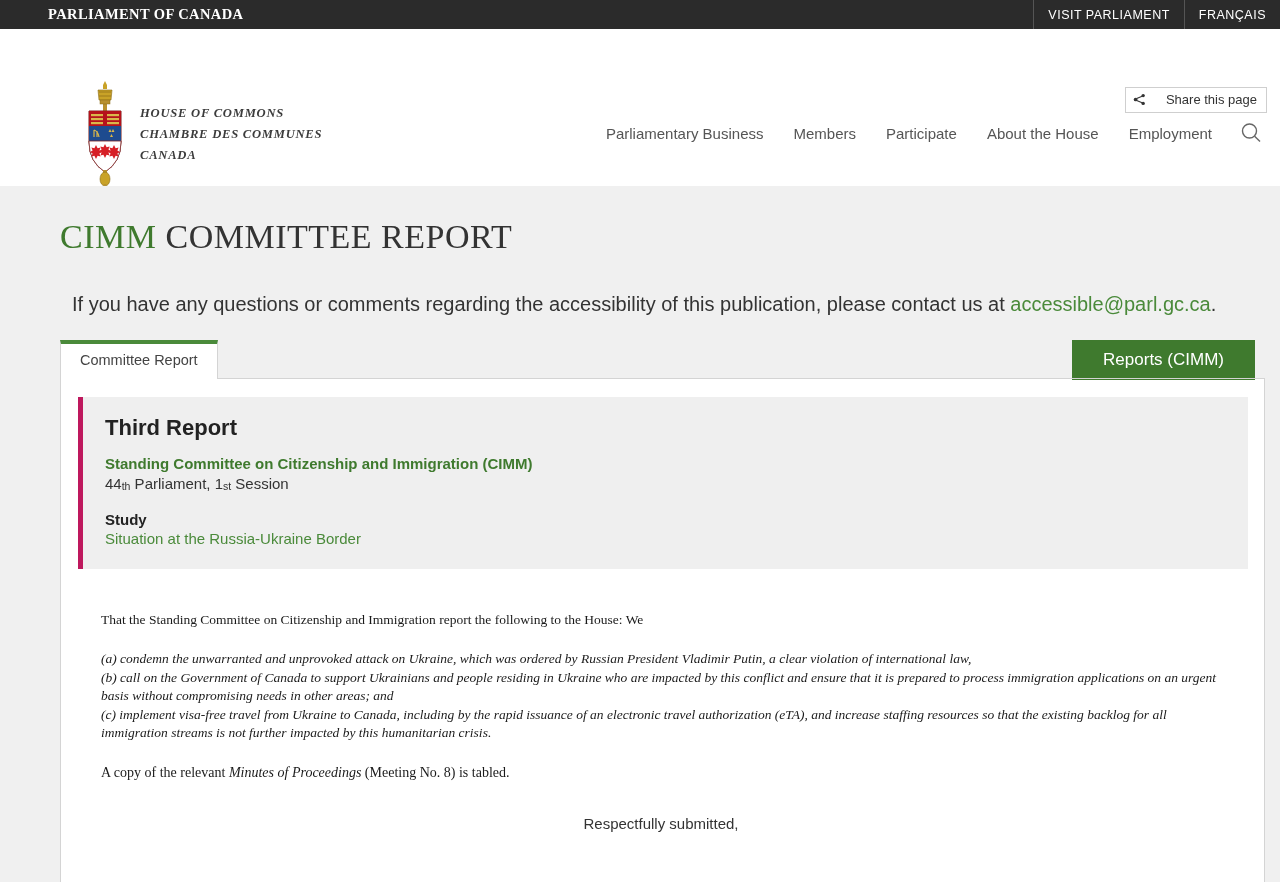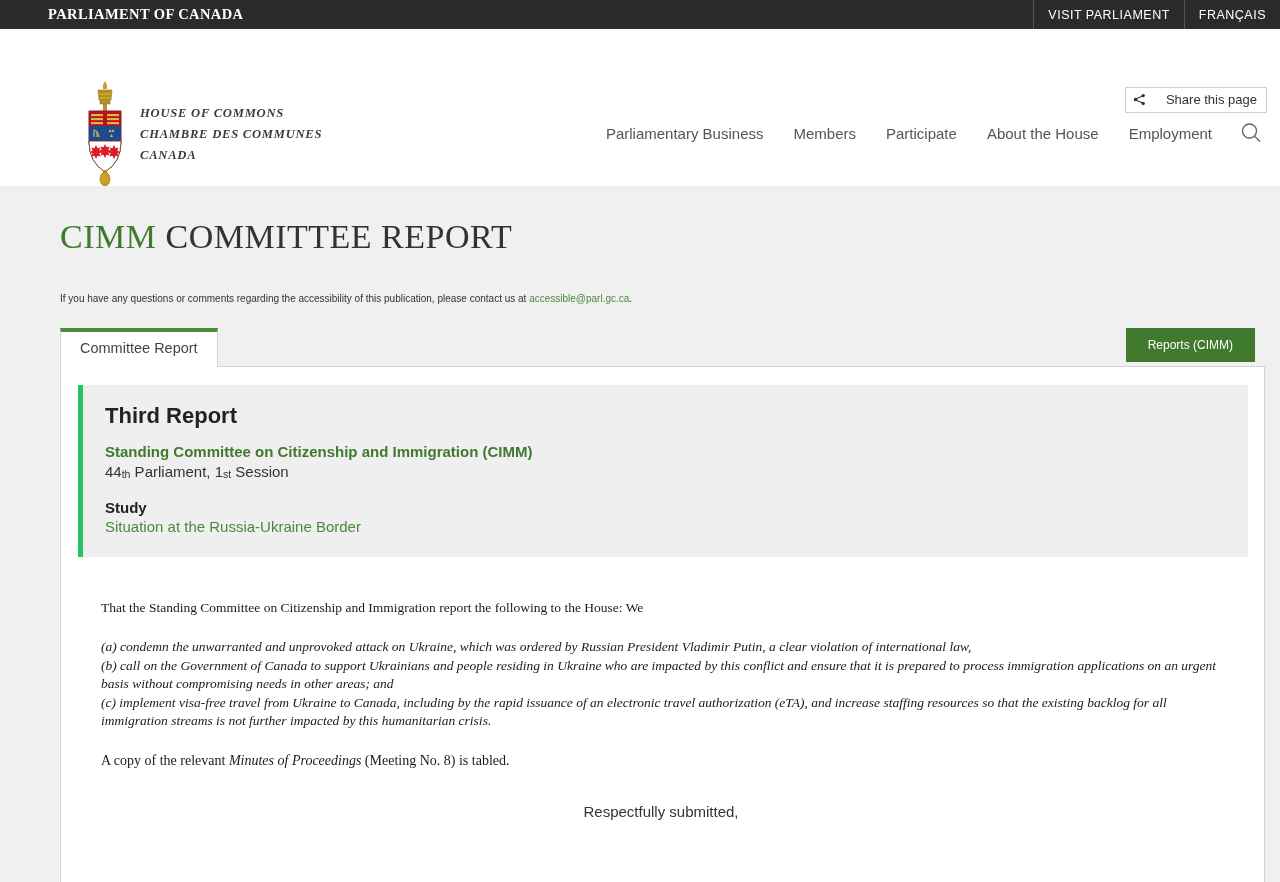--- a/index.html
+++ b/index.html
@@ -115,23 +115,24 @@
   .page-title {
     font-family: "Liberation Serif", serif;
     font-size: 34px;
     letter-spacing: 0.5px;
     color: #333333;
     padding: 32px 0 0 60px;
     font-weight: 400;
   }
   .page-title .acr { color: #3f7a2e; }
   .accessibility {
-    font-size: 10px;
+    font-size: 20px;
     color: #333333;
     padding: 14px 0 0 60px;
+    margin-left: 12px;
   }
   .accessibility a { color: #4a8a3a; text-decoration: none; }
 
   
   .tabstrip {
     margin: 24px 0 0 60px;
     width: 1205px;
     height: 39px;
     display: flex;
     align-items: flex-end;
@@ -158,42 +159,42 @@
     height: 39px;
     display: flex;
     align-items: center;
   }
   .reports-btn {
     position: absolute;
     right: 10px; top: 0px;
     background: #3f7a2e;
     color: #ffffff;
     border: none;
-    padding: 10px 22px;
-    font-size: 12px;
+    padding: 10px 31px;
+    font-size: 17px;
     font-family: "Liberation Sans", sans-serif;
     cursor: pointer;
   }
 
   
   .panel {
     margin-left: 60px;
     width: 1205px;
     background: #ffffff;
     border-left: 1px solid #d4d4d4;
     border-right: 1px solid #d4d4d4;
     border-bottom: 1px solid #d4d4d4;
     height: 560px;
     padding: 18px 16px 0 16px;
     overflow: hidden;
   }
 
   .report-head {
     background: #efefef;
-    border-left: 5px solid #22c55e;
+    border-left: 5px solid #be185d;
     padding: 18px 10px 22px 22px;
     margin: 0 0 0 1px;
   }
   .report-head h2 {
     margin: 0 0 14px 0;
     font-size: 22px;
     font-weight: 700;
     color: #222222;
   }
   .committee-line {

